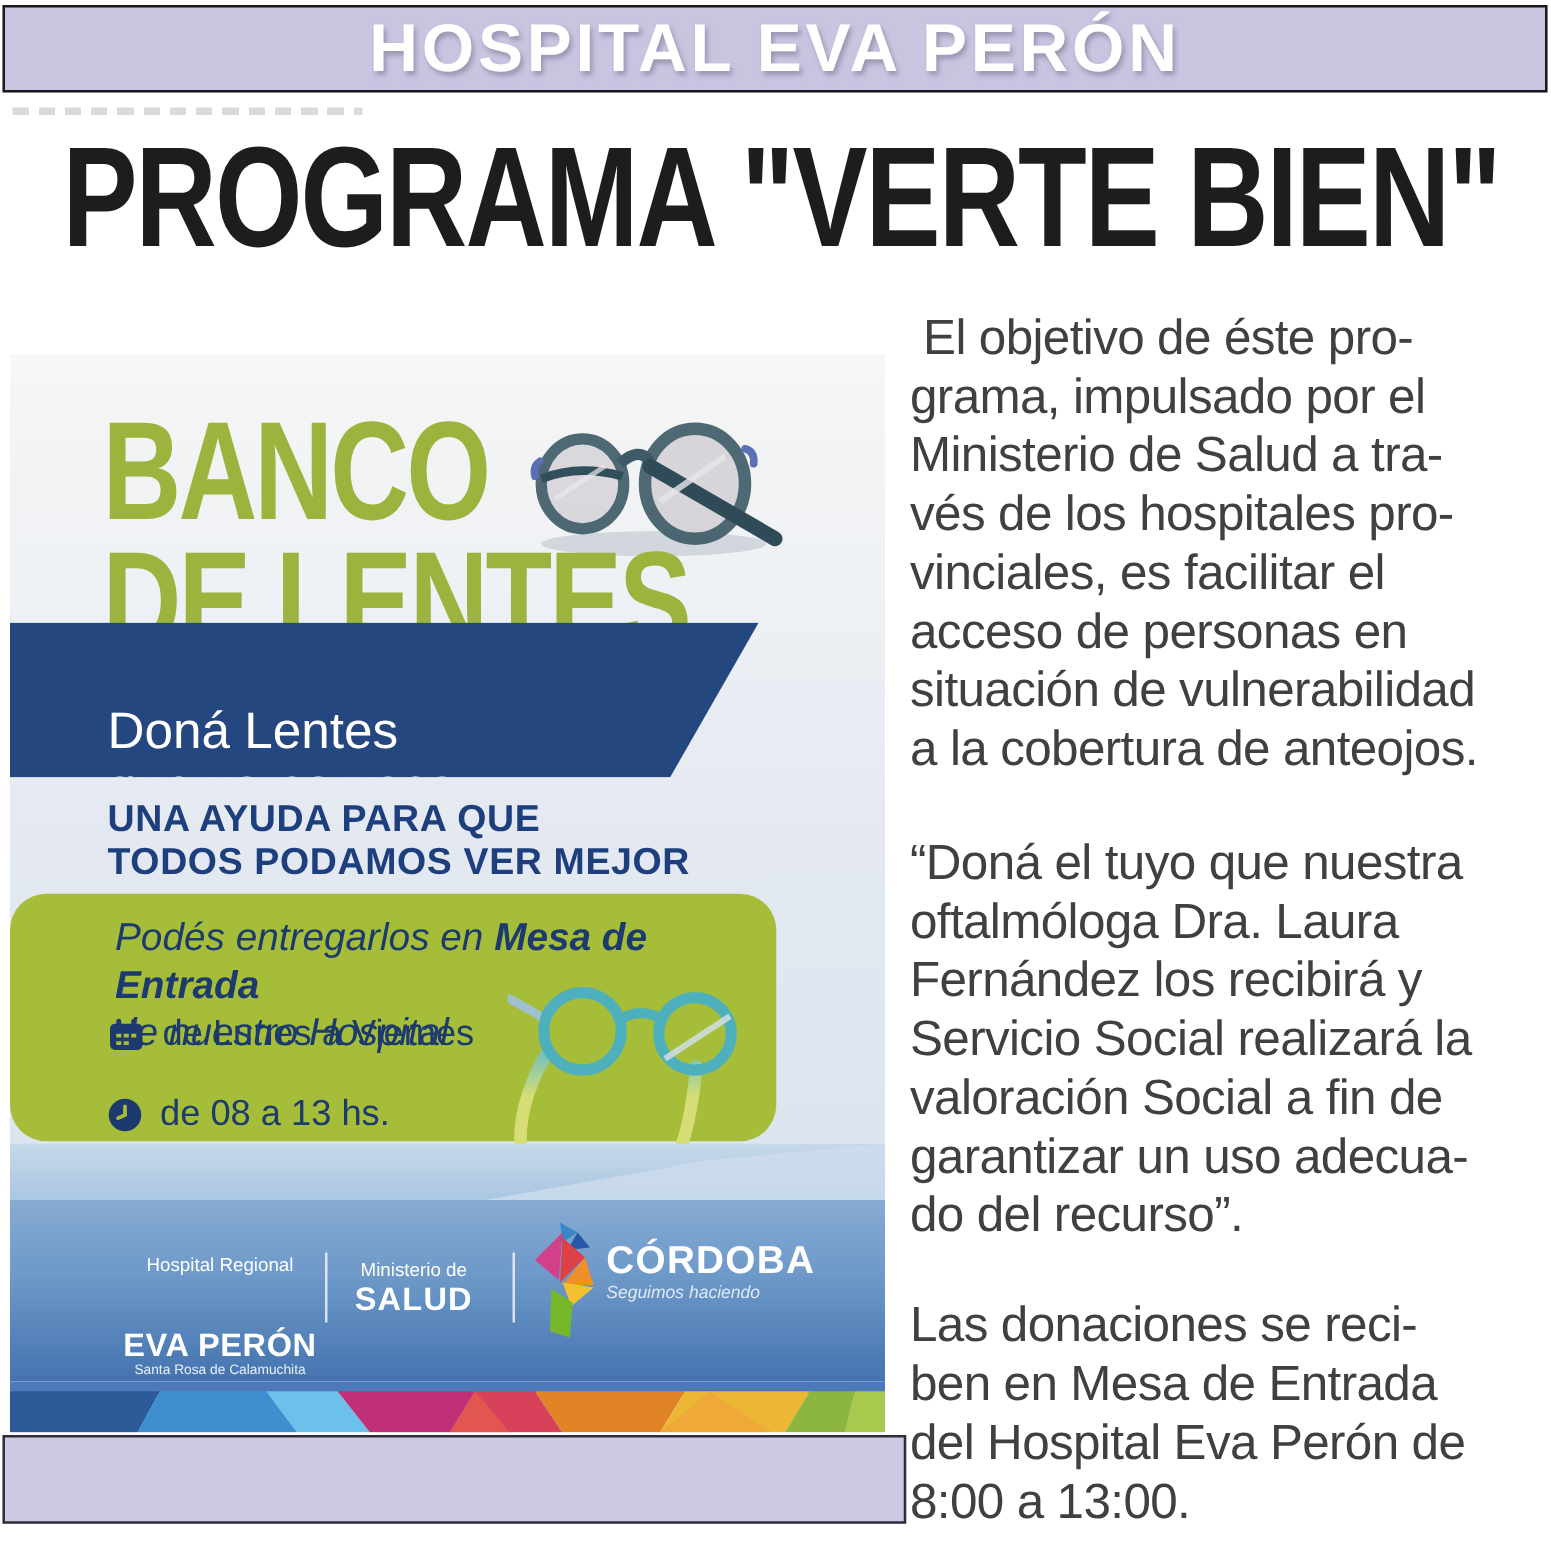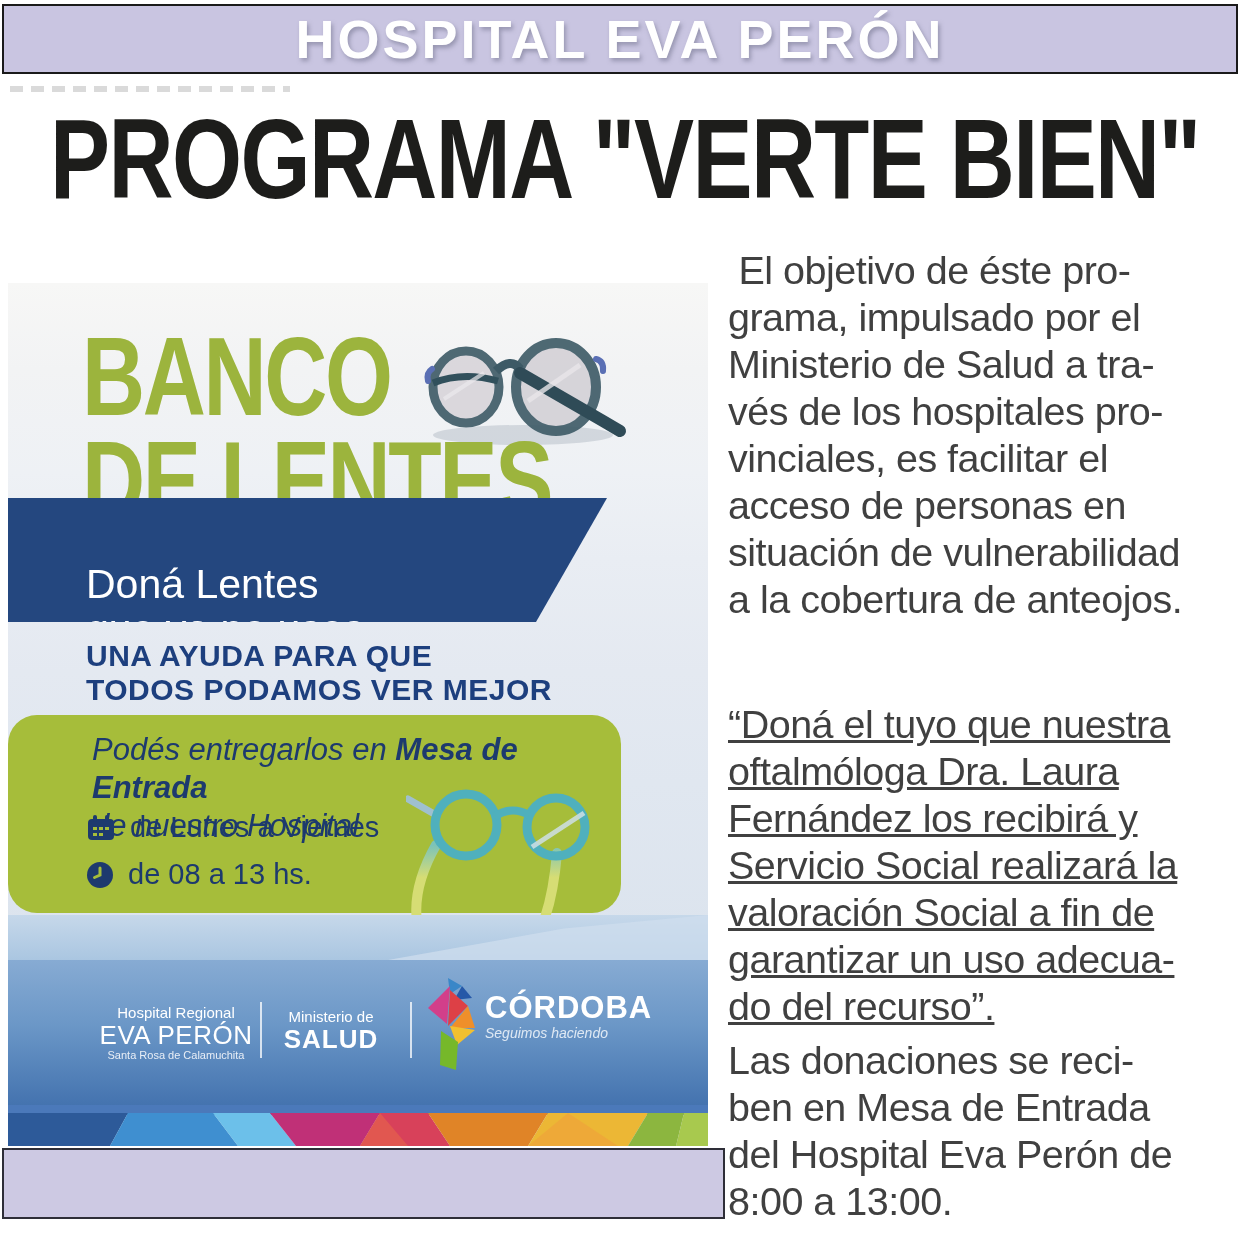--- a/index.html
+++ b/index.html
@@ -56,58 +56,58 @@
     letter-spacing:0.5px; white-space:pre-line;
   }
   .green-box { position:absolute; left:0; top:432px; width:613px; height:198px; background:#a6bd3a;border-radius:29px; }
   .delivery {
     position:absolute; left:84px; top:16px;
     font-style:italic; color:#1d3a6e; font-size:31px; line-height:38px; font-weight:500;
   }
   .delivery b { font-weight:bold; }
   .schedule-row { position:absolute; left:78px; display:flex; align-items:center; color:#1d3a6e; font-weight:normal; font-size:29px; }
   .schedule-row.r1 { top:96px; }
-  .schedule-row.r2 { top:143px;text-align:center; }
+  .schedule-row.r2 { top:160px;text-align:center; }
   .schedule-row svg { margin-right:14px; }
   .glasses-cord-wrap { position:absolute; left:398px; top:500px; width:200px; height:215px; }
   .blue-band {
     position:absolute; left:0; top:632px; width:700px; height:45px;
     background:linear-gradient(180deg,#c6d8ea 0%,#aac6e1 100%);
   }
   .blue-band .mountain {
     position:absolute; right:0; top:0; width:320px; height:45px;
     background:#cfdeee; clip-path:polygon(100% 0, 100% 100%, 0 100%, 55% 30%);
     opacity:0.75;
   }
   .footer-blue {
     position:absolute; left:0; top:677px; width:700px; height:145px;
     background:linear-gradient(180deg,#87abd3 0%,#6b97c7 45%,#4473af 100%);
     color:#ffffff;
   }
   .lg-hospital { position:absolute; left:90px; top:44px; width:156px; text-align:center; }
   .lg-hospital .s1 { font-size:15px; line-height:18px; }
-  .lg-hospital .s2 { font-size:26px; line-height:27px; font-weight:normal; letter-spacing:0.5px; }
+  .lg-hospital .s2 { font-size:26px; line-height:27px; font-weight:bold; letter-spacing:0.5px;margin-top:41px; }
   .lg-hospital .s3 { font-size:11px; line-height:13px; color:#e8eef6; }
   .lg-divider { position:absolute; width:2px; height:56px; top:42px; background:rgba(255,255,255,0.75); }
   .d1 { left:252px; } .d2 { left:402px; }
   .lg-ministry { position:absolute; left:268px; top:48px; width:110px; text-align:center; }
   .lg-ministry .s1 { font-size:15px; line-height:18px; }
   .lg-ministry .s2 { font-size:26px; line-height:27px; font-weight:bold; letter-spacing:1px; }
   .pinwheel { position:absolute; left:418px; top:18px; }
   .lg-cordoba { position:absolute; left:477px; top:32px; }
   .lg-cordoba .s1 { font-size:31px; line-height:32px; font-weight:bold; letter-spacing:1px; }
   .lg-cordoba .s2 { font-size:14px; line-height:19px; font-style:italic; color:#dfe9f4; }
   .mosaic { position:absolute; left:0; top:822px; }
   
   .article p {
     position:absolute; left:728px; margin:0;
     font-size:39.5px; line-height:47px; color:#404040;
     letter-spacing:-0.5px; white-space:pre;
   }
-  .p1 { top:247px; } .p2 { top:701px;text-decoration:underline; } .p3 { top:1037px; }
+  .p1 { top:247px; } .p2 { top:667px; } .p3 { top:1037px; }
   
   .bottom-bar {
     position:absolute; left:2px; top:1148px; width:719px; height:67px;
     background:#cdc9e3; border:2px solid #2e2e38;
   }
 </style>
 </head>
 <body>
 
 <div class="top-banner">

